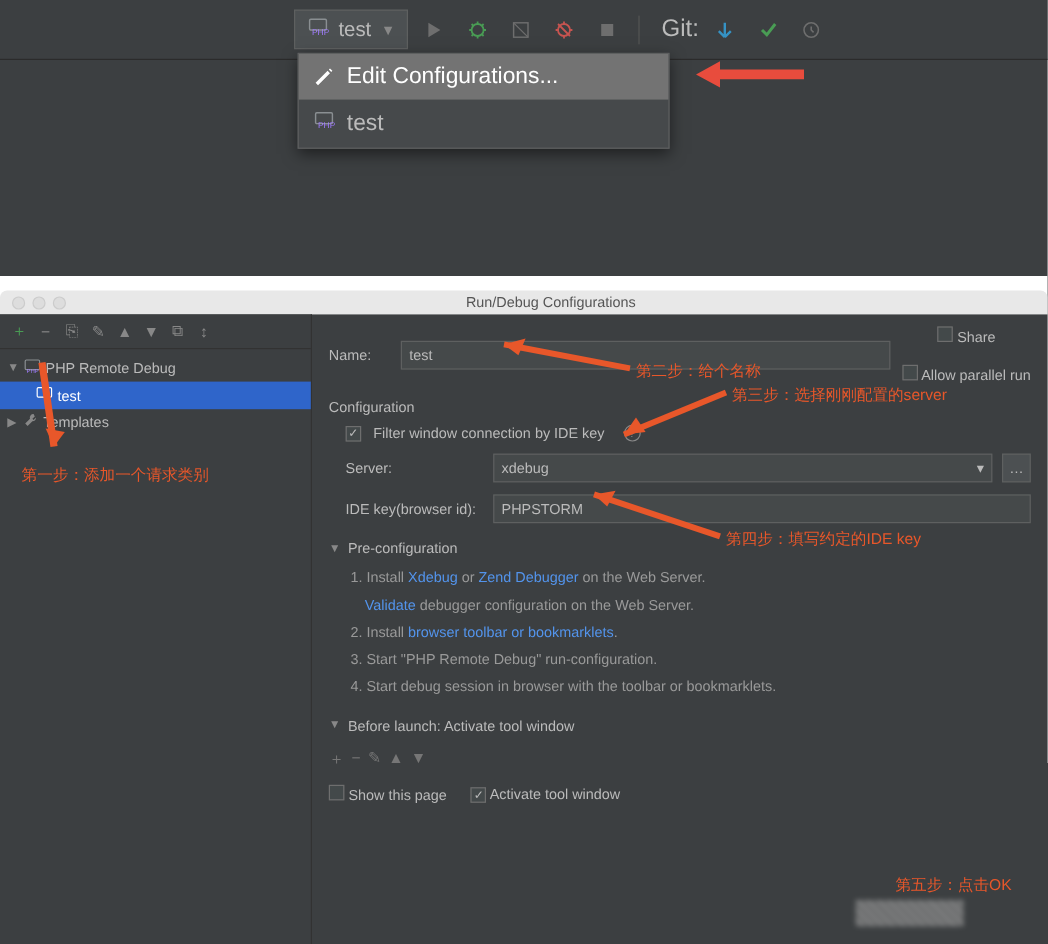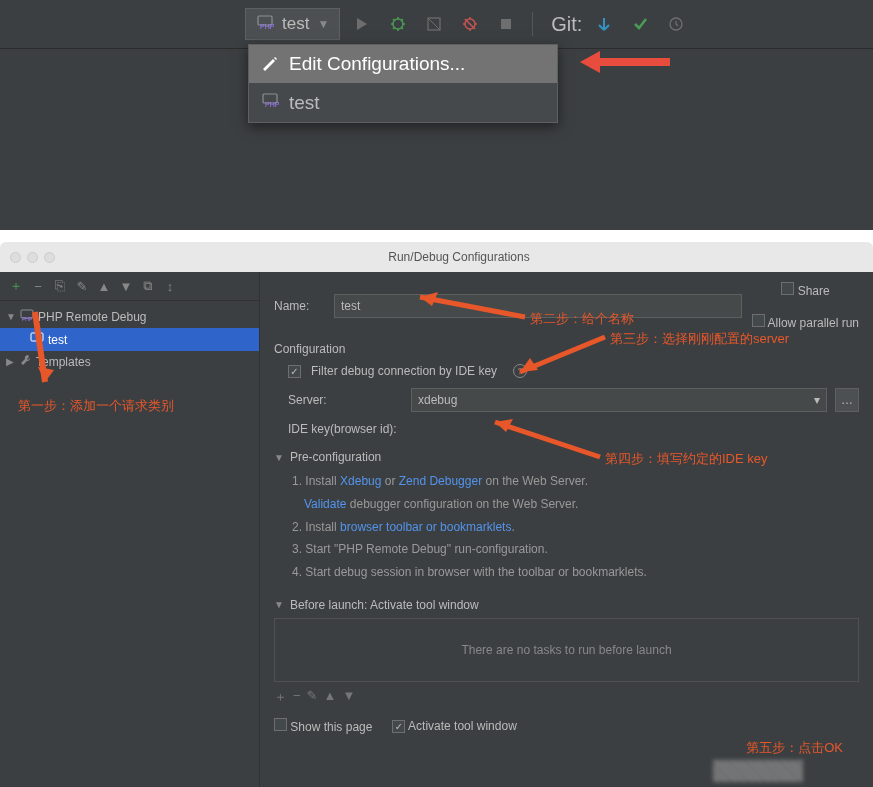--- a/index.html
+++ b/index.html
@@ -19,21 +19,21 @@
 .dropdown-item { display: flex; align-items: center; padding: 8px 12px; gap: 10px; color: #bbb; font-size: 19px; cursor: pointer; }
 .dropdown-item.selected { background: #737373; color: #fff; }
 .edit-icon { width: 18px; height: 18px; }
 
 .red-arrow { position: absolute; }
 .arrow-svg { fill: #e84c3d; }
 .arrow1 { left: 580px; top: 48px; }
 
 
 .dialog-wrap { margin-top: 12px; position: relative; }
-.dialog-titlebar { background: #e8e8e8; display: flex; align-items: center; padding: 4px 10px; border-radius: 6px 6px 0 0; height: 30px; }
+.dialog-titlebar { background: #e8e8e8; display: flex; align-items: center; padding: 4px 10px; border-radius: 6px 6px 0 0; height: 20px; }
 .traffic-lights { display: flex; gap: 6px; }
 .traffic-light { width: 11px; height: 11px; border-radius: 50%; background: #ddd; border: 1px solid #ccc; }
 .dialog-title { flex: 1; text-align: center; color: #555; font-size: 12px; }
 
 .dialog-body { background: #3c3f41; display: flex; min-height: 530px; position: relative; }
 
 
 .sidebar { width: 260px; background: #3c3f41; border-right: 1px solid #323232; }
 .sidebar-toolbar { display: flex; gap: 2px; padding: 4px 6px; border-bottom: 1px solid #323232; align-items: center; }
 .sidebar-tool { width: 20px; height: 20px; display: flex; align-items: center; justify-content: center; color: #888; font-size: 13px; cursor: pointer; }
@@ -219,54 +219,52 @@
         <div class="check-group">
           <label><span class="checkbox"></span> <span>Share</span></label>
           <label><span class="checkbox"></span> <span>Allow parallel run</span></label>
         </div>
       </div>
 
       <div class="section-title">Configuration</div>
       <div class="section-sub">
         <div class="form-row">
           <span class="checkbox checked"></span>
-          <span>Filter debug connection by IDE key</span>
+          <span>Filter window connection by IDE key</span>
           <span class="help-icon">?</span>
         </div>
         <div class="server-row">
           <span class="form-label">Server:</span>
           <div class="server-select">
             <span>xdebug</span>
             <span>▾</span>
           </div>
           <div class="ellipsis-btn">…</div>
         </div>
         <div class="server-row">
           <span class="form-label">IDE key(browser id):</span>
+          <input class="form-input" value="PHPSTORM" style="">
         </div>
       </div>
 
       <div class="collapse-header">
         <span class="collapse-arrow">▼</span>
         <span>Pre-configuration</span>
       </div>
       <div class="pre-config-list">
         <div><span>1. Install </span><span class="link">Xdebug</span><span> or </span><span class="link">Zend Debugger</span><span> on the Web Server.</span></div>
         <div style="padding-left:12px"><span class="link">Validate</span><span> debugger configuration on the Web Server.</span></div>
         <div><span>2. Install </span><span class="link">browser toolbar or bookmarklets</span><span>.</span></div>
         <div>3. Start "PHP Remote Debug" run-configuration.</div>
         <div>4. Start debug session in browser with the toolbar or bookmarklets.</div>
       </div>
 
       <div class="collapse-header">
         <span class="collapse-arrow">▼</span>
         <span>Before launch: Activate tool window</span>
-      </div>
-      <div class="before-launch-box">
-        <span>There are no tasks to run before launch</span>
       </div>
       <div class="bl-toolbar">
         <span class="bl-tool">＋</span>
         <span class="bl-tool">−</span>
         <span class="bl-tool">✎</span>
         <span class="bl-tool">▲</span>
         <span class="bl-tool">▼</span>
       </div>
       <div class="bottom-checks">
         <label><span class="checkbox"></span> <span>Show this page</span></label>

